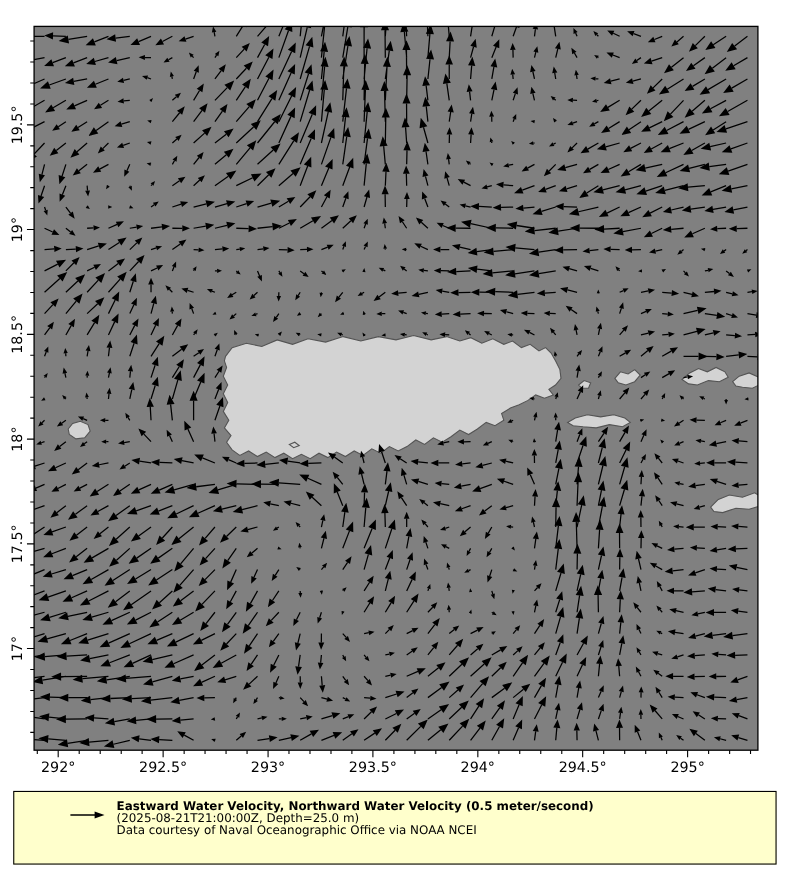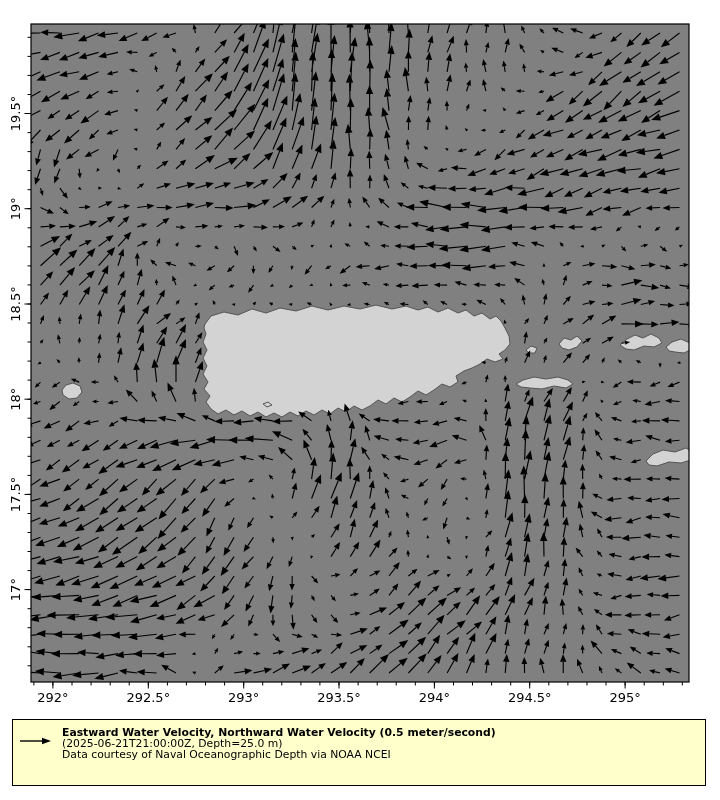--- a/index.html
+++ b/index.html
@@ -1,20 +1,20 @@
 <!DOCTYPE html>
 <html><head>
 <meta charset="utf-8">
 <style>
   html,body{margin:0;padding:0;background:#ffffff;}
   .page{position:relative;width:720px;height:800px;background:#ffffff;overflow:hidden;
         font-family:"DejaVu Sans","Liberation Sans",sans-serif;}
   #plot-svg{position:absolute;left:0;top:0;}
   .legend-box{position:absolute;left:12px;top:719px;width:694px;height:67px;
-              border:1px solid #000;box-sizing:border-box;display:flex;align-items:flex-start;}
+              border:1px solid #000;box-sizing:border-box;display:flex;align-items:flex-start;padding-left:44px;}
   .legend-arrow-wrap{flex:0 0 44px;padding-top:12px;padding-left:5px;}
   .legend-text{padding-top:7px;font-size:10.8px;line-height:11.1px;color:#000;}
   .legend-text .l1{font-weight:bold;}
 </style>
 </head>
 <body>
 
 <div class="page">
   <svg id="plot-svg" width="720" height="800">
       <defs>
@@ -54,17 +54,17 @@
     </svg>
   <div class="legend-box" id="legend-box" style="background: rgb(255, 255, 204); border-color: rgb(0, 0, 0);">
     <div class="legend-arrow-wrap">
       <svg width="36" height="12">
         <line x1="2" y1="6" x2="26" y2="6" stroke="#000" stroke-width="1.4"></line>
         <polygon points="33,6 24,2.8 24,9.2" fill="#000"></polygon>
       </svg>
     </div>
     <div class="legend-text">
       <div class="l1">Eastward Water Velocity, Northward Water Velocity (0.5 meter/second)</div>
-      <div>(2025-06-21T21:00:00Z, Depth=25.0 m)</div>
-      <div>Data courtesy of Naval Oceanographic Depth via NOAA NCEI</div>
+      <div>(2025-08-21T21:00:00Z, Depth=25.0 m)</div>
+      <div>Data courtesy of Naval Oceanographic Office via NOAA NCEI</div>
     </div>
   </div>
 </div>
 
 </body></html>

